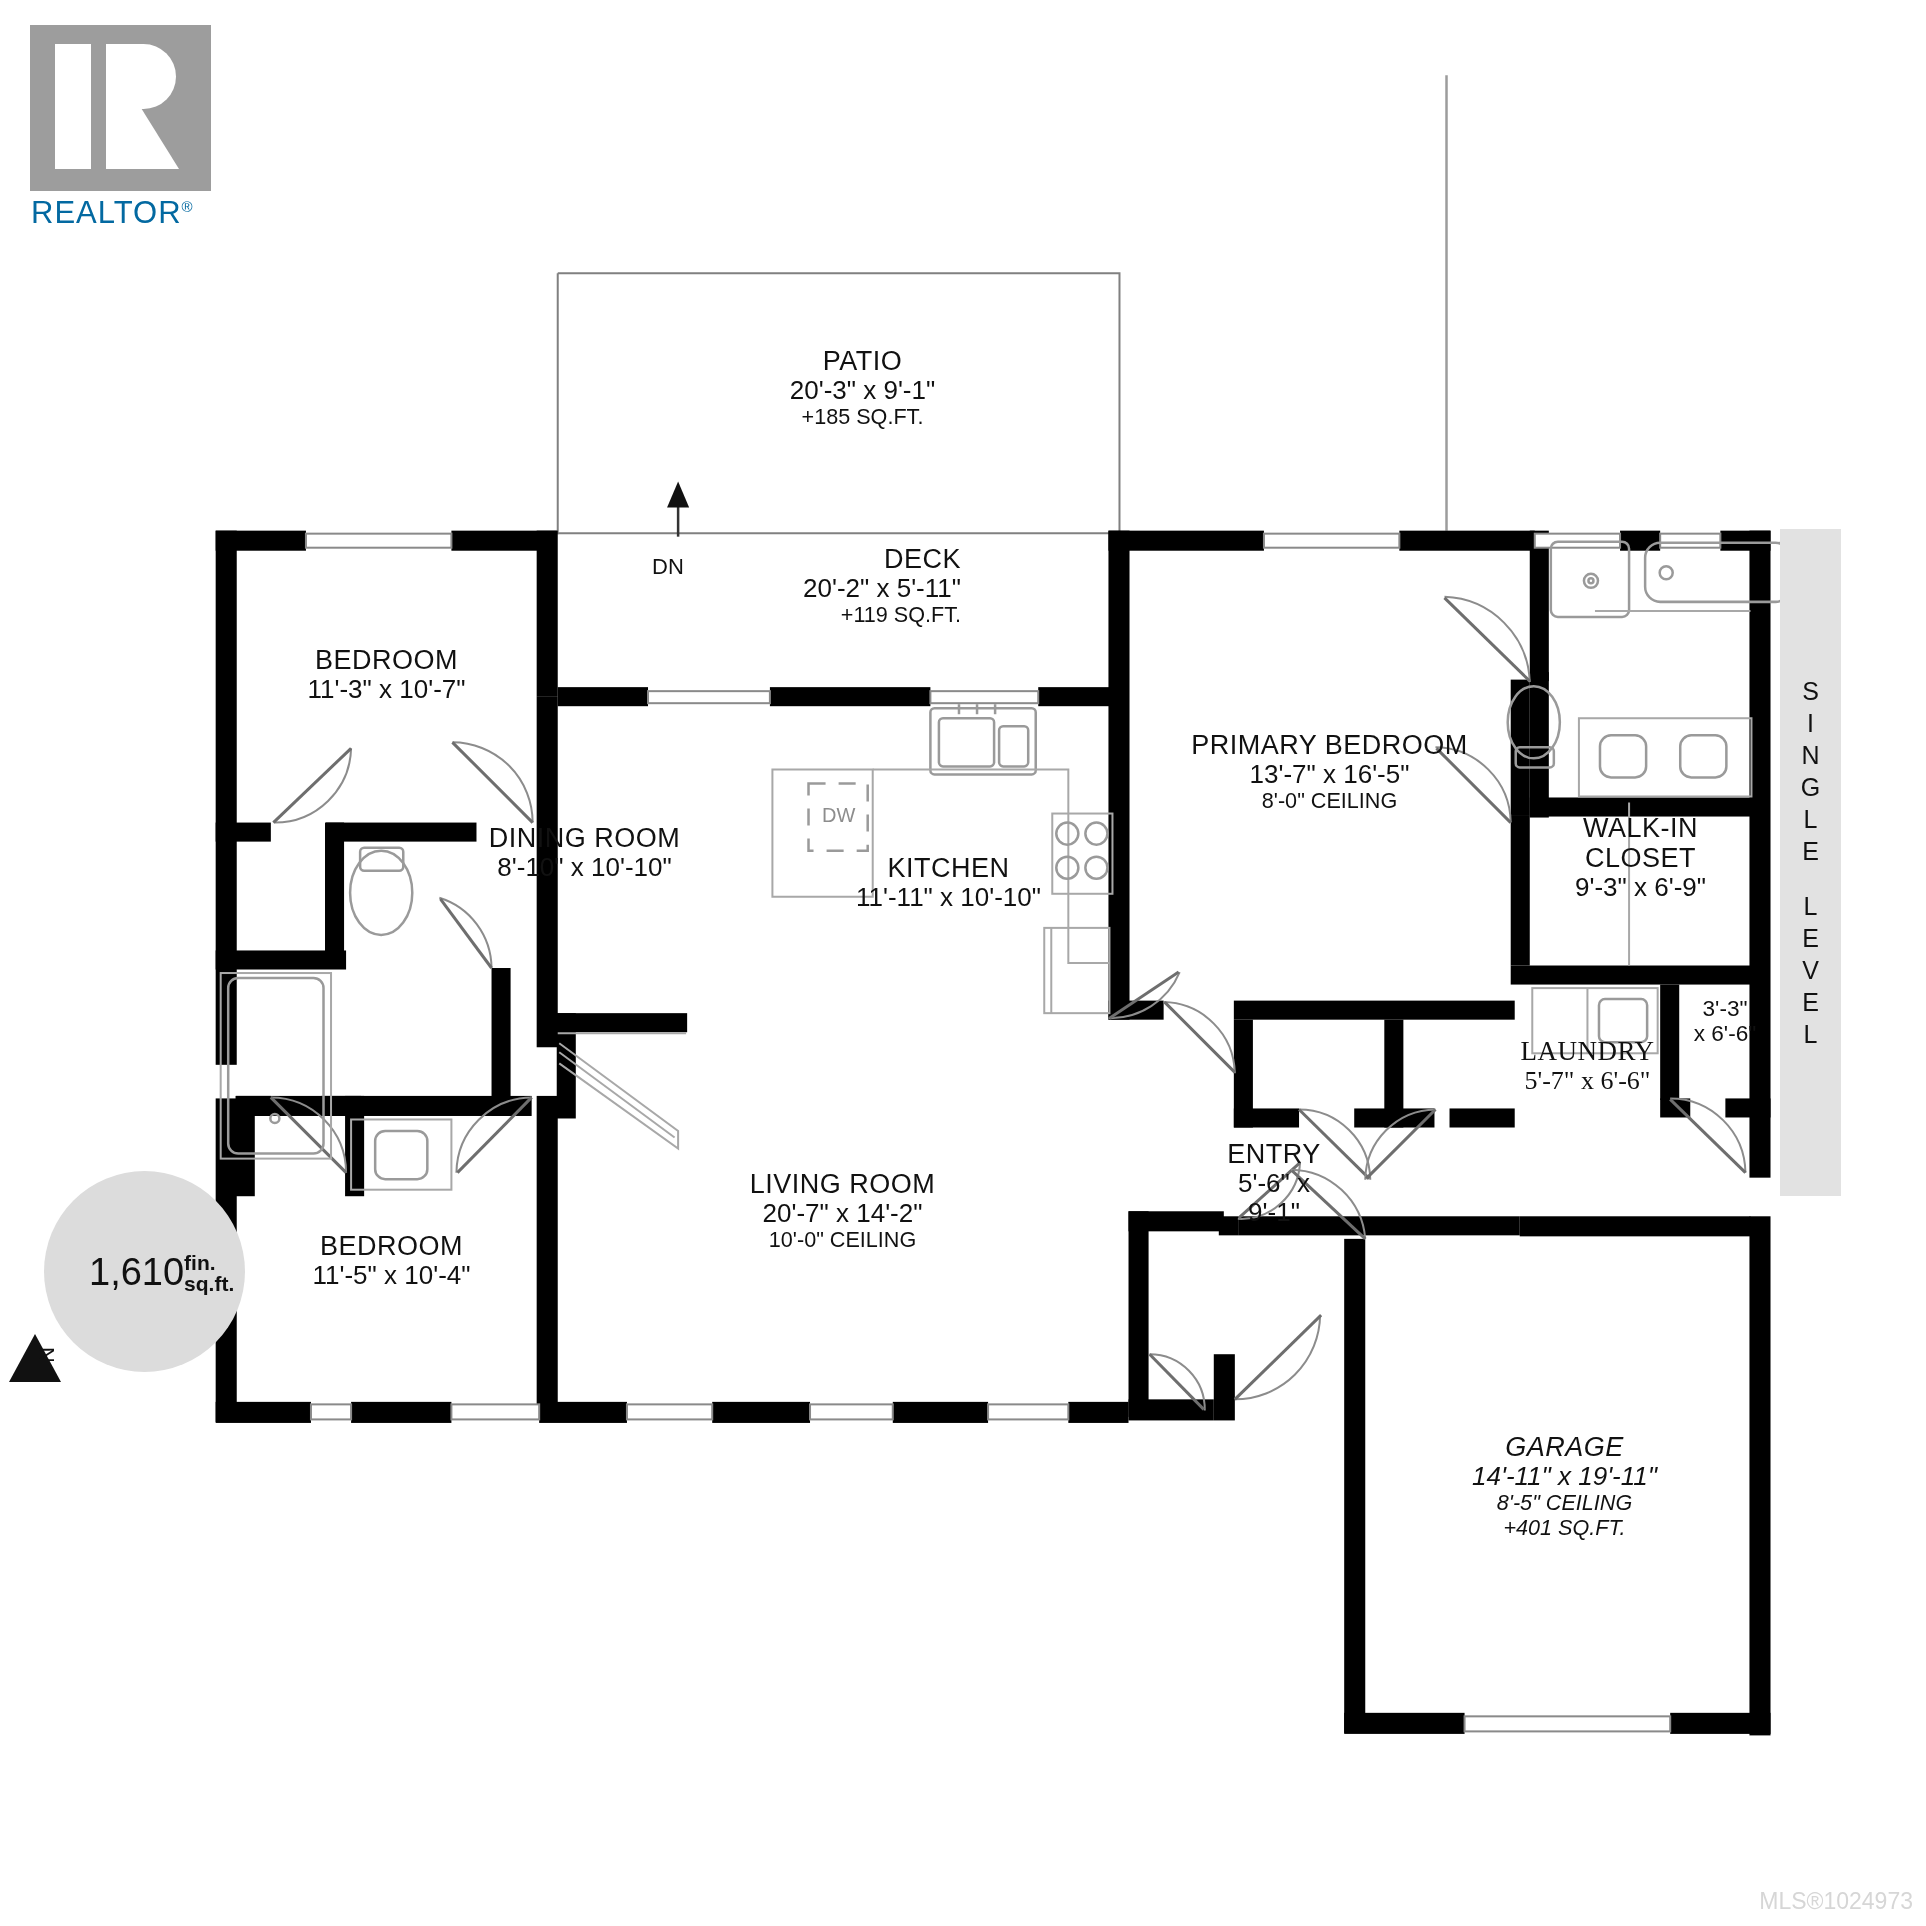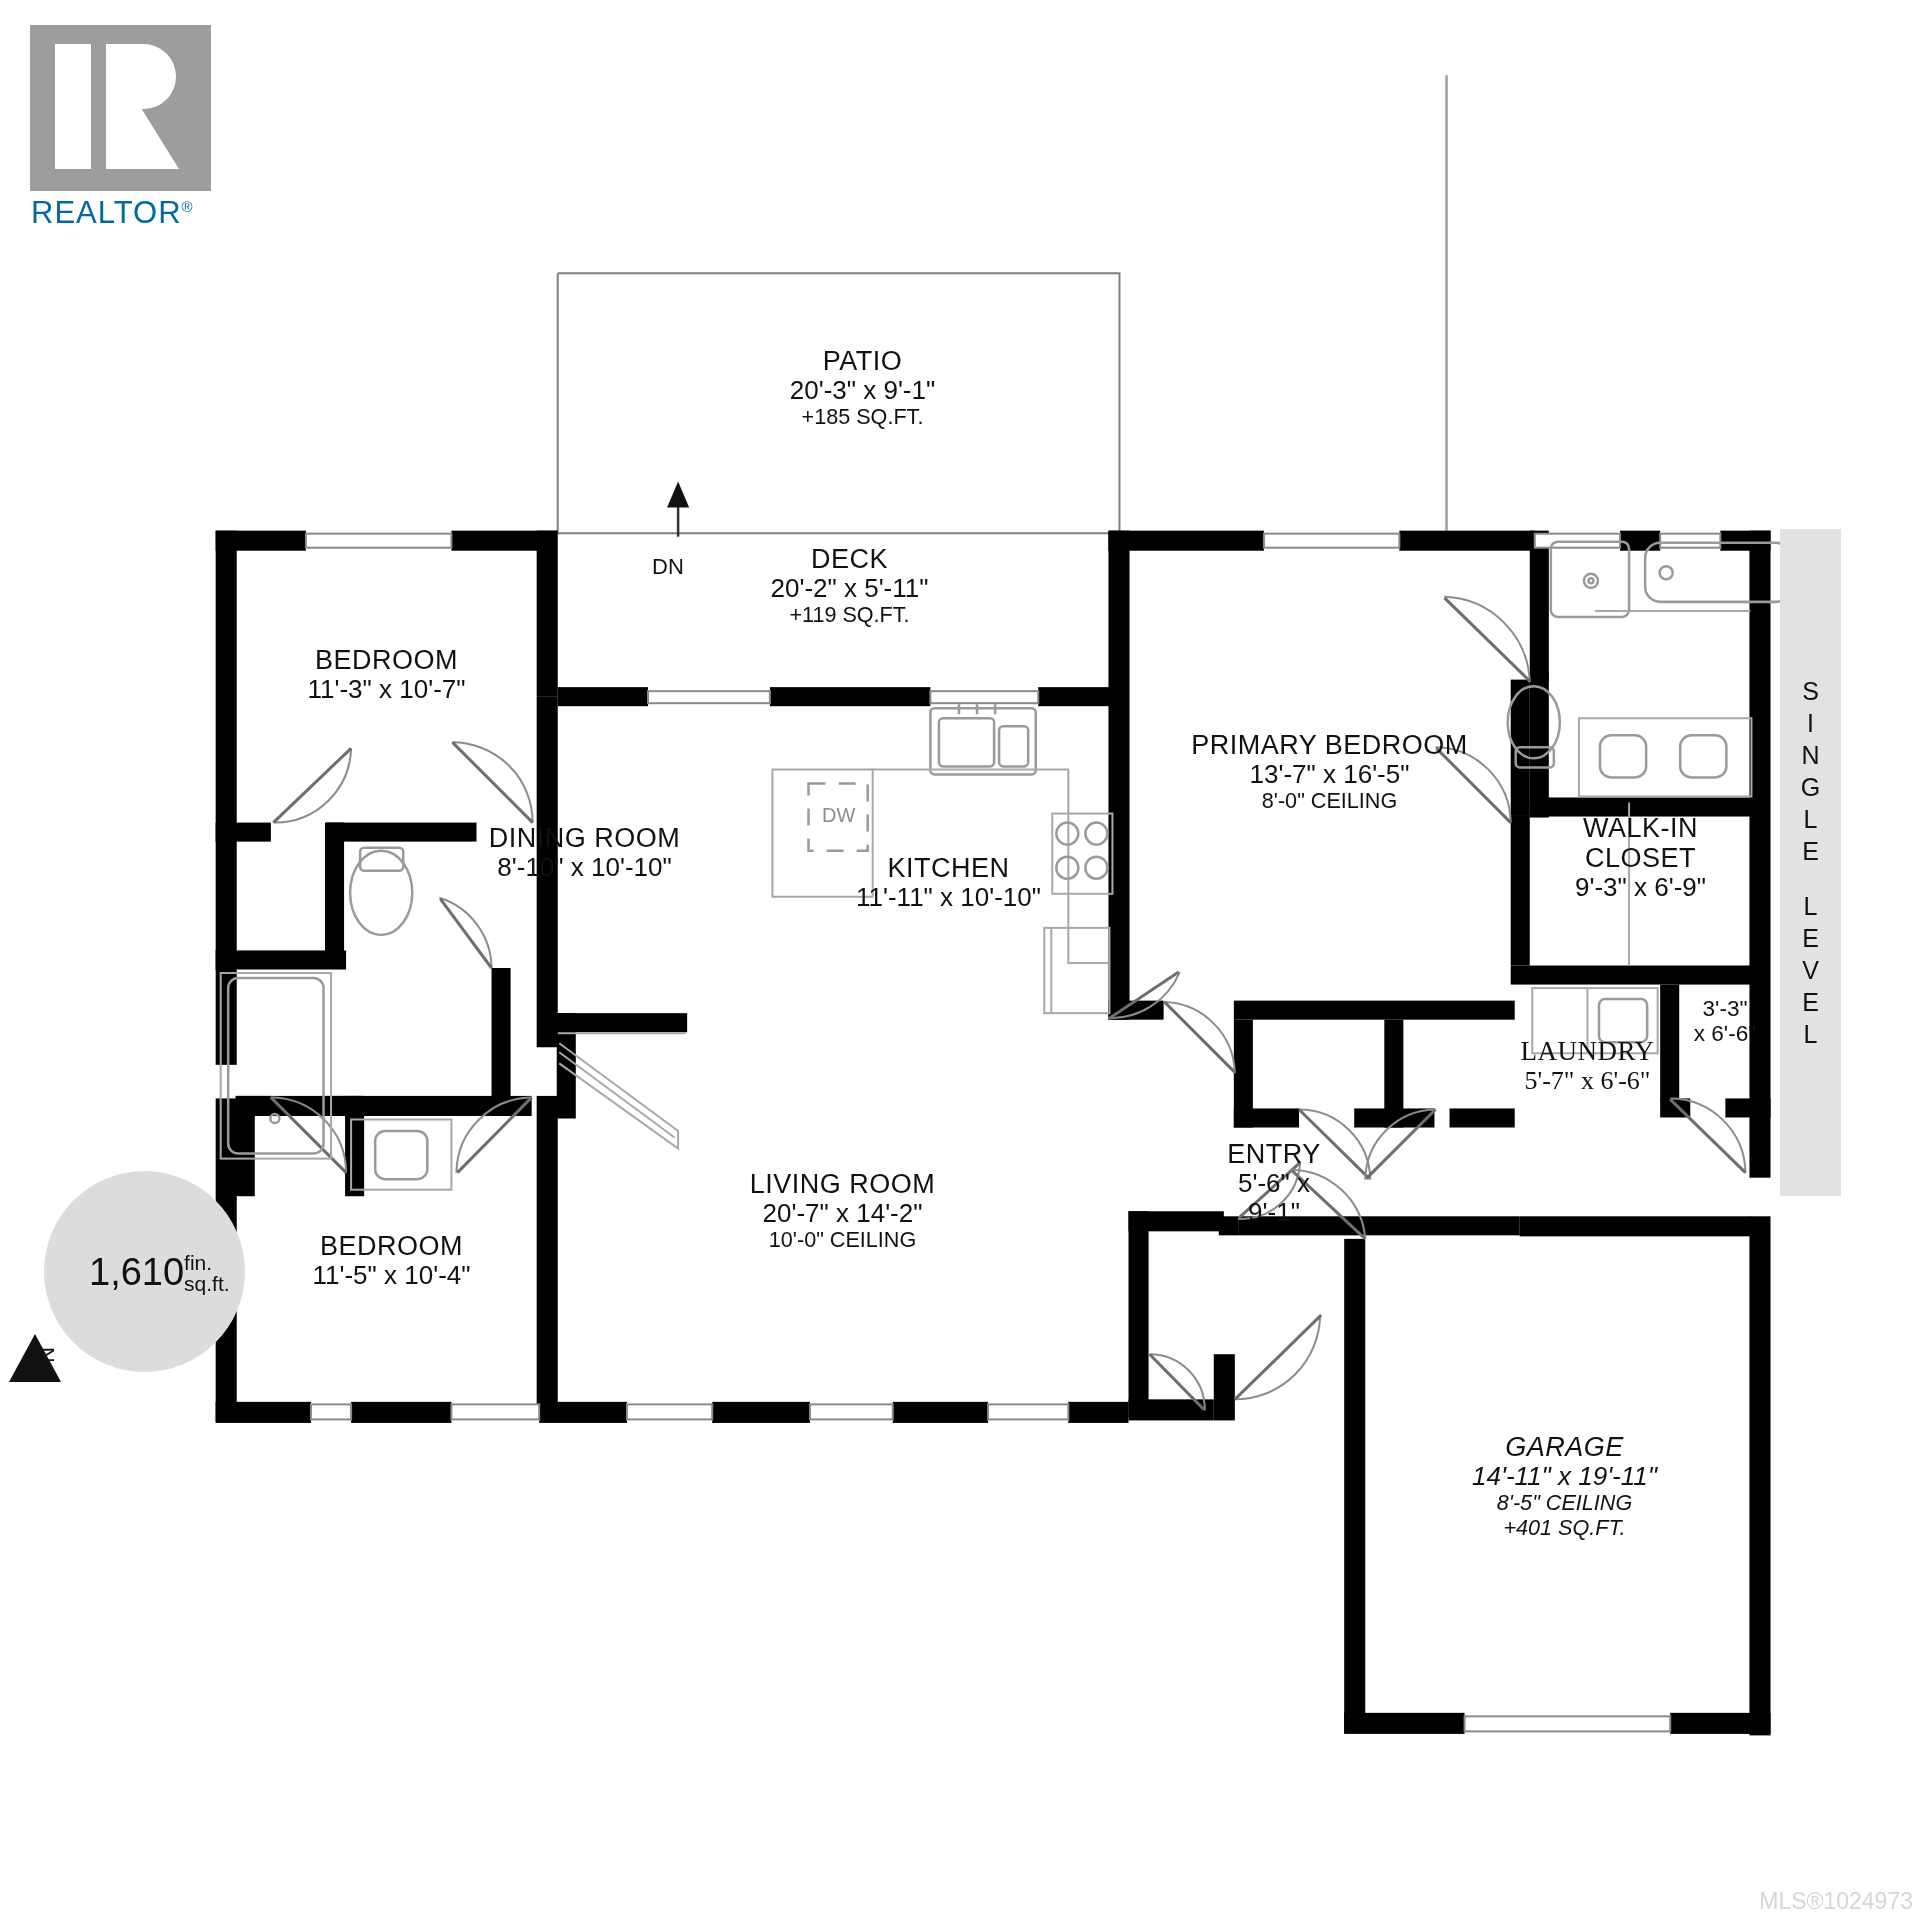--- a/index.html
+++ b/index.html
@@ -26,21 +26,21 @@
       justify-content:center;}
   #single-level-band .sl-word{display:flex;flex-direction:column;align-items:center;}
   #single-level-band .sl-ch{font-size:25px;line-height:1.28;font-weight:400;color:#111;}
   #sl-gap{height:23px;}
 
   
   #sqft-badge{position:absolute;left:44px;top:1171px;width:201px;height:201px;
       border-radius:50%;background:#dcdcdc;display:flex;flex-direction:row;
       align-items:center;justify-content:center;}
   #sqft-value{font-size:38px;color:#111;margin-left:45px;line-height:1;}
-  #sqft-unit{font-size:21px;color:#111;margin-top:3px;line-height:1;}
+  #sqft-unit{font-size:21px;color:#111;margin-top:3px;line-height:1;font-weight:bold;}
   #compass{position:absolute;left:9px;top:1334px;width:60px;height:55px;}
   #compass-tri{width:0;height:0;border-left:26px solid transparent;
                border-right:26px solid transparent;border-bottom:48px solid #111;}
   #compass-n{position:absolute;left:59px;top:1347px;font-size:22px;color:#111;
              transform:rotate(90deg);transform-origin:left top;}
 
   
   #mls-credit{position:absolute;right:13px;bottom:11px;font-size:23px;color:#d6d6d6;
               letter-spacing:0px;}
 
@@ -323,21 +323,21 @@
 
   <line class="fixture-thin" x1="3248" y1="1600" x2="3248" y2="1925"></line>
 </svg>
 
 <div class="rlabel" style="left:712px;top:346px;width:301px;">
   <div class="rname">PATIO</div>
   <div class="rdim">20'-3" x 9'-1"</div>
   <div class="rceil">+185 SQ.FT.</div>
 </div>
 
-<div class="rlabel" style="left:699px;top:544px;width:301px;">
+<div class="rlabel" style="left:660px;top:544px;width:301px;text-align:right;">
   <div class="rname">DECK</div>
   <div class="rdim">20'-2" x 5'-11"</div>
   <div class="rceil">+119 SQ.FT.</div>
 </div>
 
 <div class="dntag" style="left:652px;top:554px;">DN</div>
 
 <div class="rlabel" style="left:236px;top:645px;width:301px;">
   <div class="rname">BEDROOM</div>
   <div class="rdim">11'-3" x 10'-7"</div>

